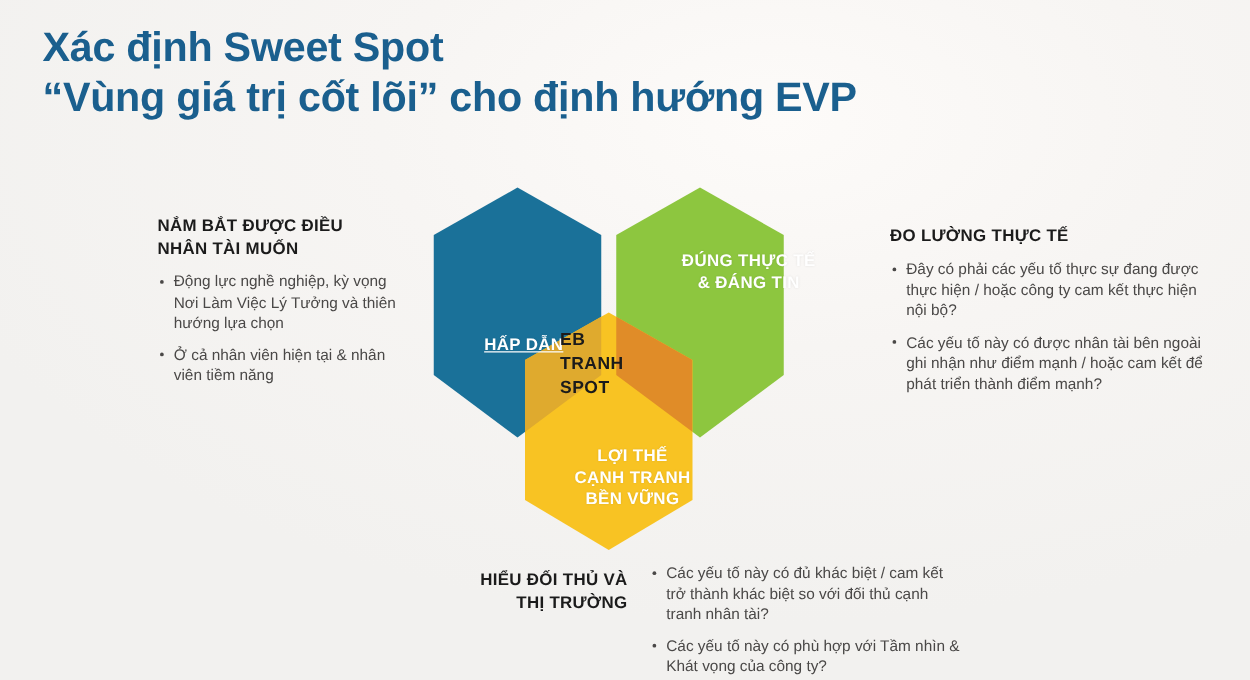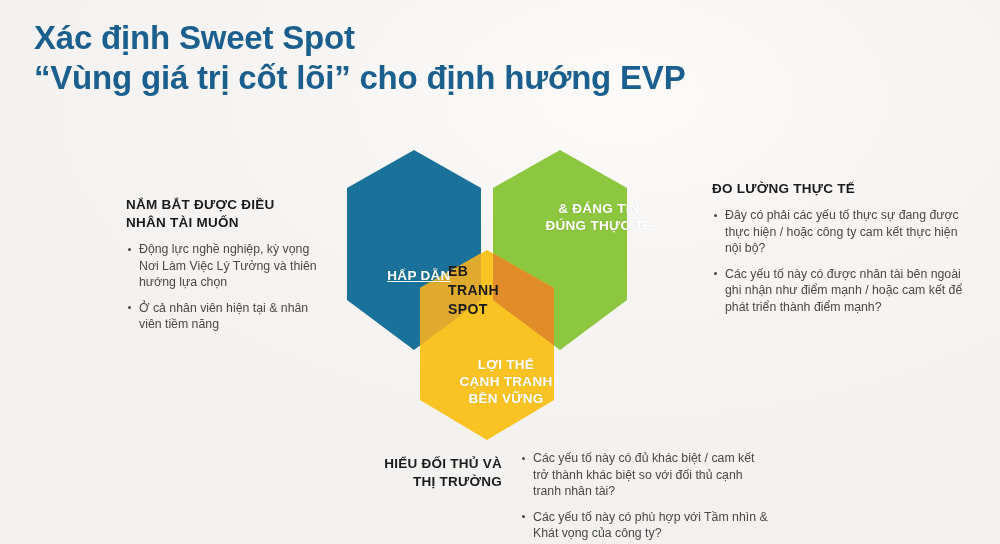--- a/index.html
+++ b/index.html
@@ -84,21 +84,21 @@
   }
   .bullet-list li::before {
     content: "";
     position: absolute;
     left: 2px; top: 6.5px;
     width: 3.2px; height: 3.2px;
     border-radius: 50%;
     background: #4a4847;
   }
 
-  #callout-left   { position: absolute; left: 126px; top: 196px; width: 200px; }
+  #callout-left   { position: absolute; left: 126px; top: 172px; width: 200px; }
   #callout-right  { position: absolute; left: 712px; top: 180px; width: 258px; }
 
   #callout-bottom { position: absolute; left: 352px; top: 450px; width: 420px; }
   #callout-bottom .callout-heading {
     position: absolute; left: 0; top: 5px; width: 150px;
     text-align: right;
   }
   #callout-bottom .bullet-list {
     position: absolute; left: 168px; top: 0; width: 252px;
     margin-top: 0;
@@ -144,22 +144,22 @@
     <g clip-path="url(#clip-yellow)">
       <g clip-path="url(#clip-green)">
         <polygon points="84,12 151,50 151,162 84,212 17,162 17,50" fill="#a9732c"></polygon>
       </g>
     </g>
   </svg>
 
   <div class="hex-label" id="hex-label-blue"><span>HẤP DẪN</span></div>
 
   <div class="hex-label" id="hex-label-green">
+      <div>ĐÚNG THỰC TẾ</div>
       <div>&amp; ĐÁNG TIN</div>
-      <div>ĐÚNG THỰC TẾ</div>
     </div>
 
   <div class="hex-label" id="hex-label-yellow">
       <div>LỢI THẾ</div>
       <div>CẠNH TRANH</div>
       <div>BỀN VỮNG</div>
     </div>
 
   <div id="hex-label-center">
     <div>EB</div>

